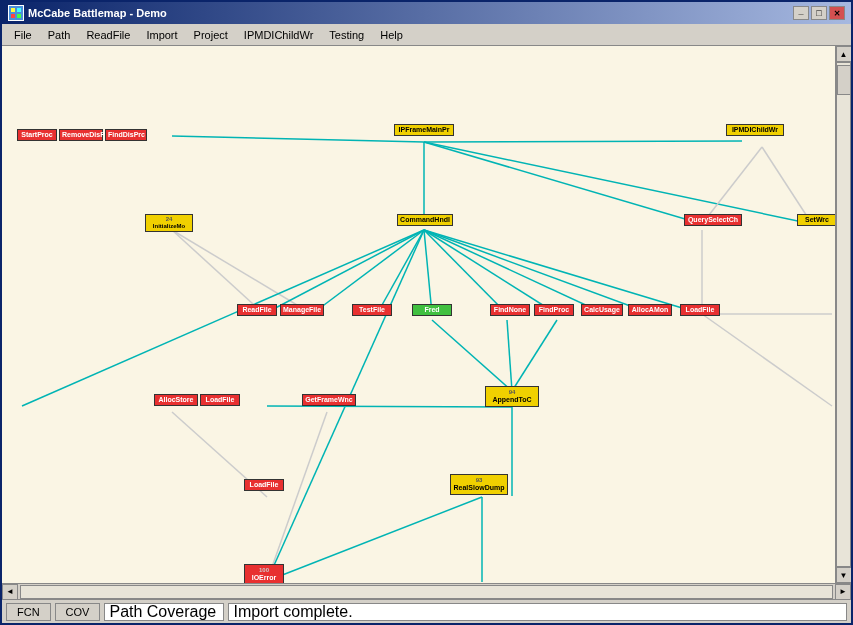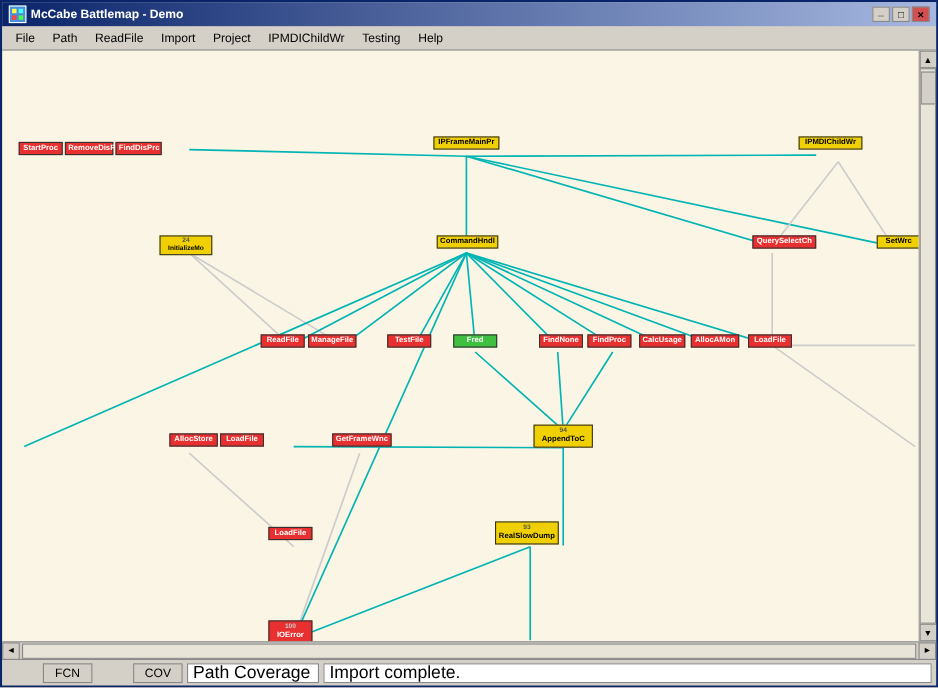--- a/index.html
+++ b/index.html
@@ -173,21 +173,20 @@
       gap: 4px;
     }
 
     .status-btn {
       padding: 1px 10px;
       border: 1px solid #888;
       background: #d4d0c8;
       font-size: 11px;
       cursor: pointer;
       height: 18px;
-      margin-left: 33px;
     }
 
     .status-text {
       border: 1px solid #888;
       background: white;
       padding: 1px 4px;
       font-size: 16px;
       height: 18px;
       display: flex;
       align-items: center;

